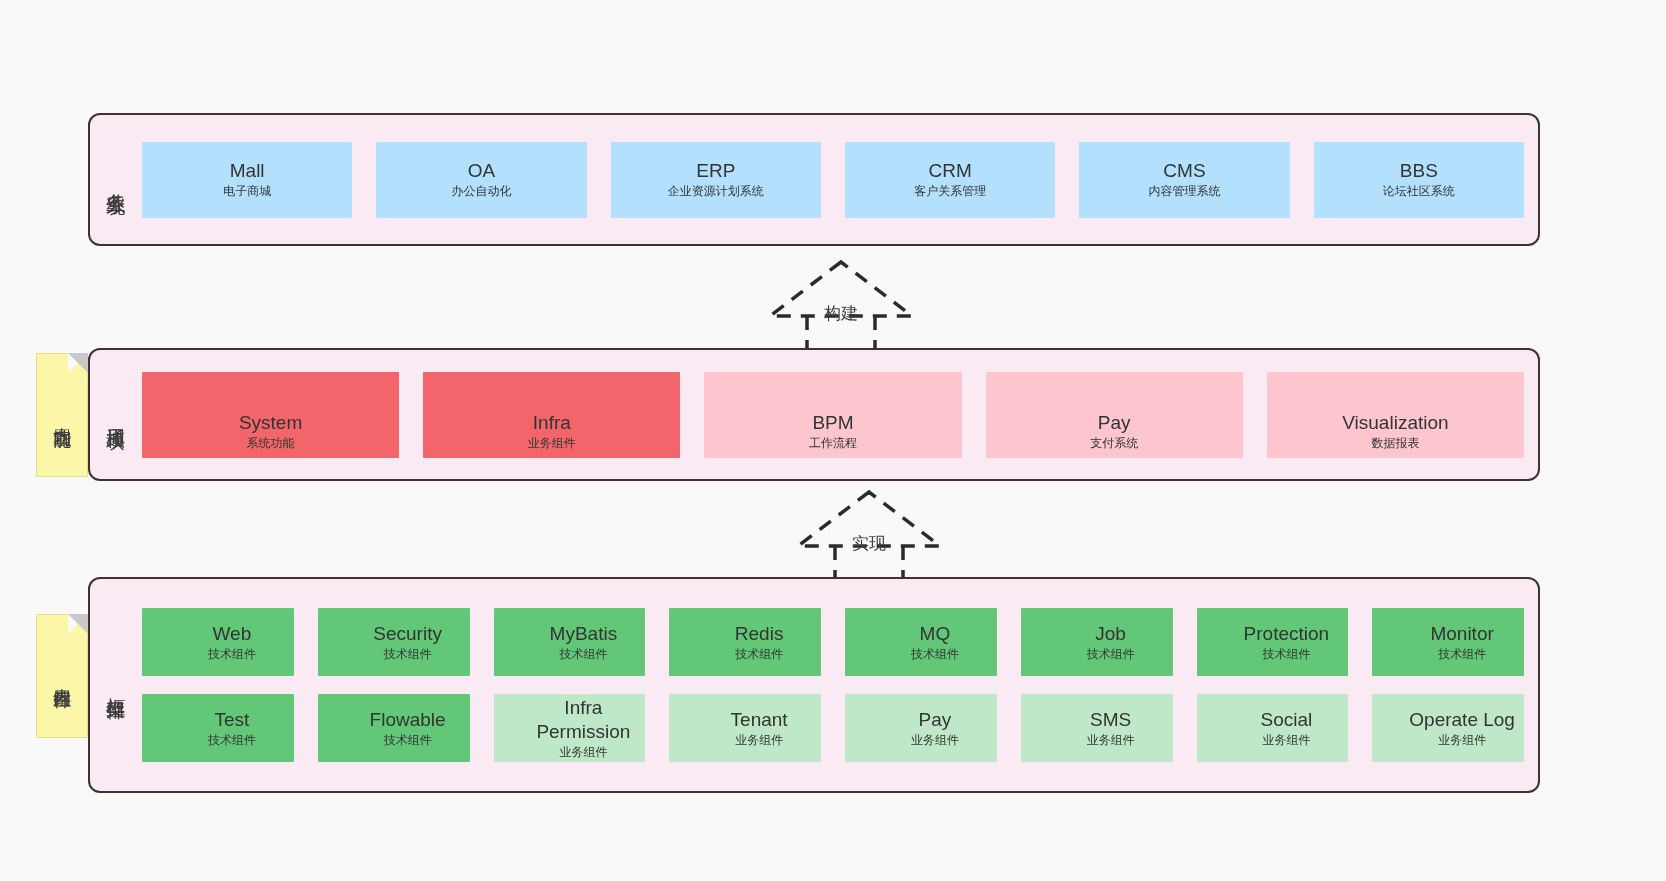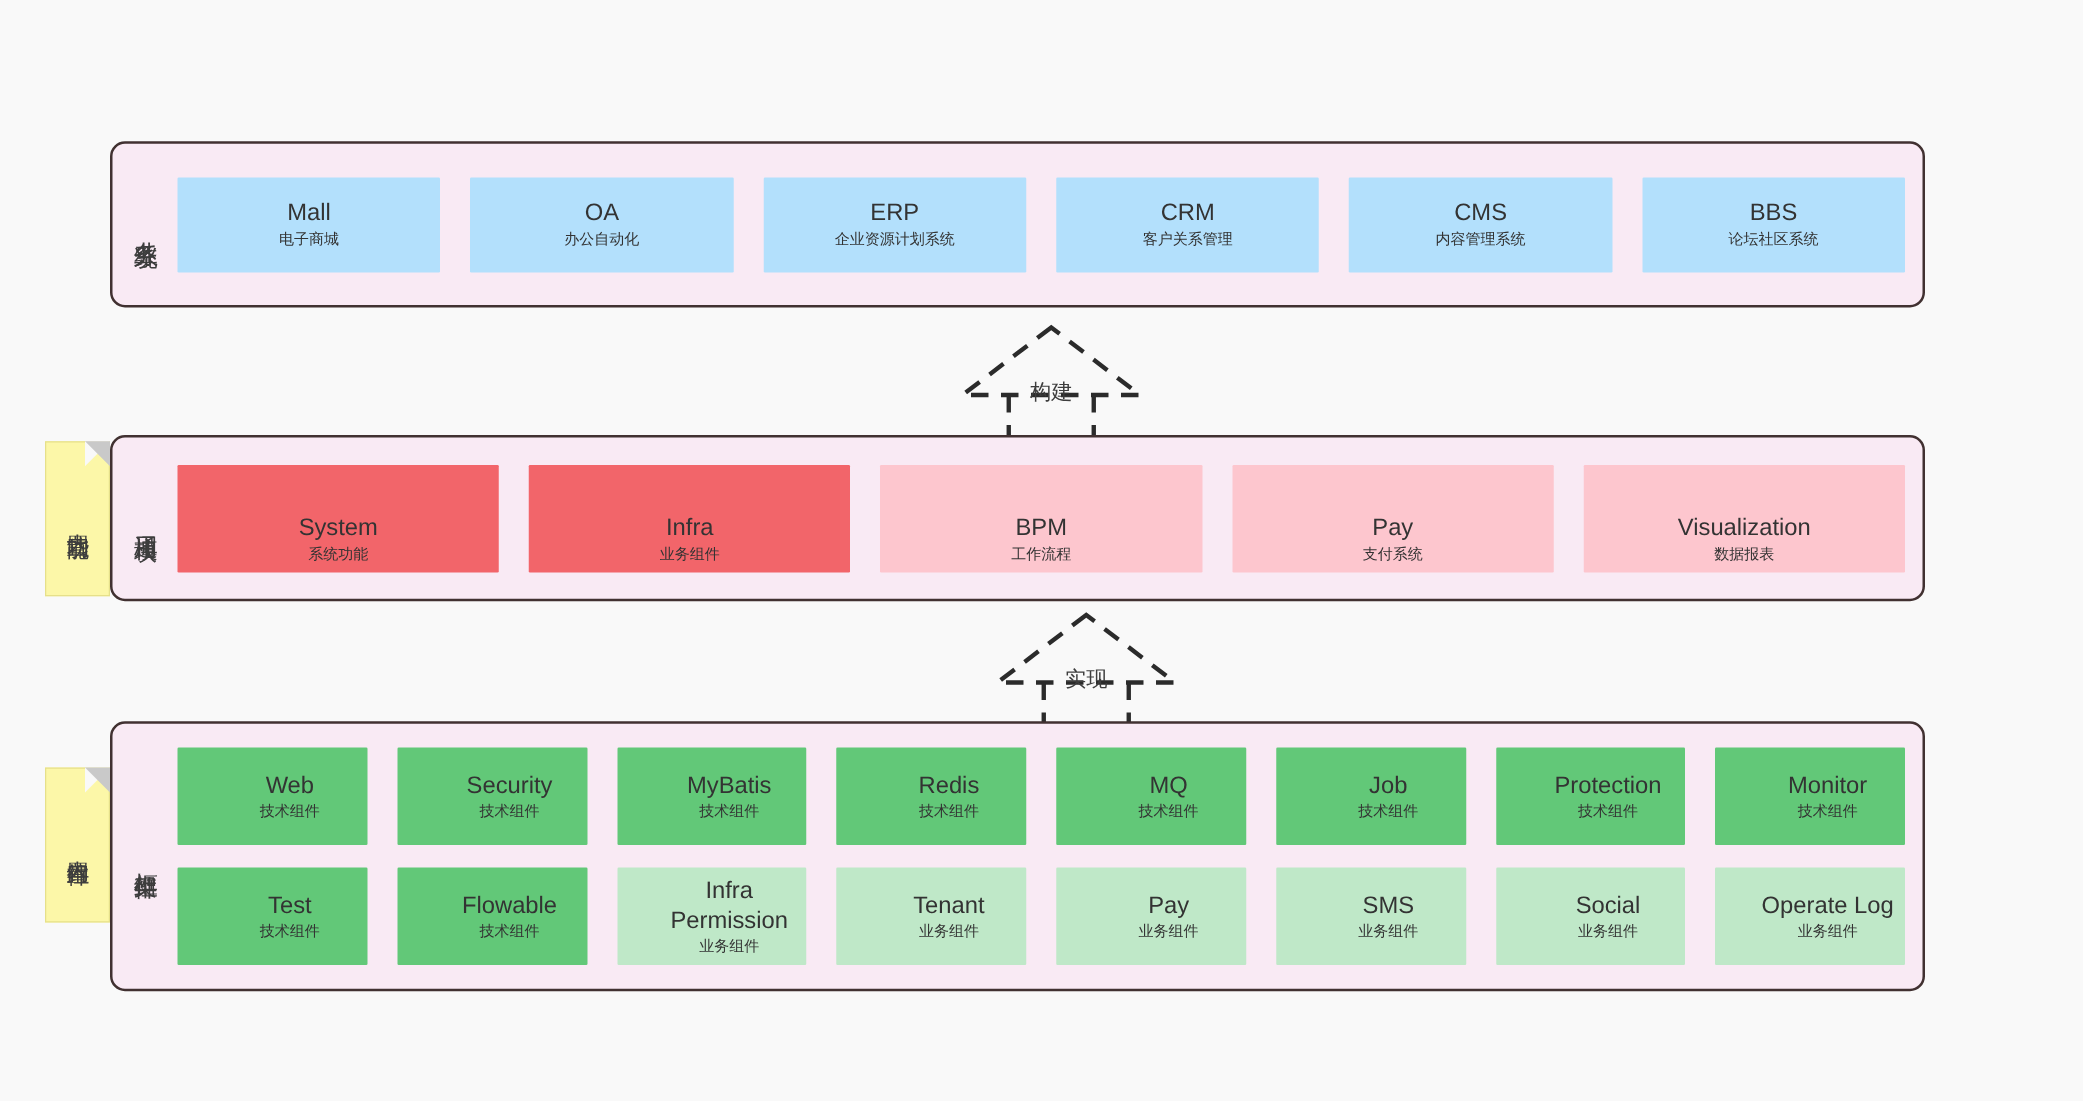--- a/index.html
+++ b/index.html
@@ -95,21 +95,21 @@
   #layer-business .card { height: 76px; }
 
   #layer-common {
     left: 88px;  top: 348px;  width: 1452px; height: 133px;
   }
   #layer-common .card { height: 86px; justify-content: flex-end; }
 
   #layer-framework {
     left: 88px;  top: 577px;  width: 1452px; height: 216px;
   }
-  #layer-framework .card { height: 78px; padding-left: 32px; }
+  #layer-framework .card { height: 68px; padding-left: 32px; }
   #layer-framework .layer-body { gap: 18px; padding-right: 14px; }
 
   
   .note {
     position: absolute;
     width: 50px;
     background: #fcf7a8;
     border: 1px solid #e6e08a;
     display: flex;
     align-items: center;

